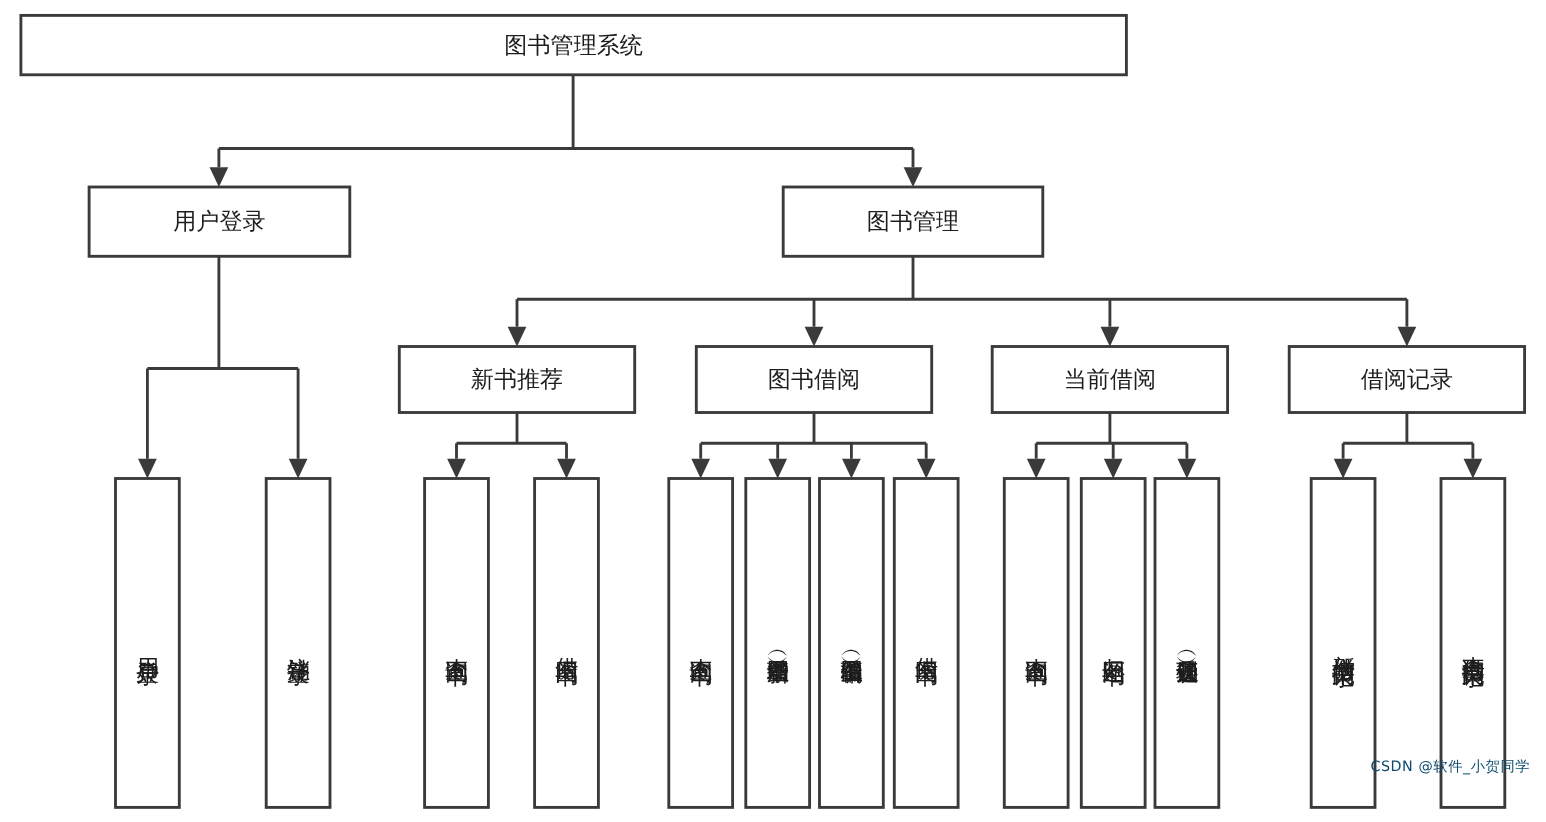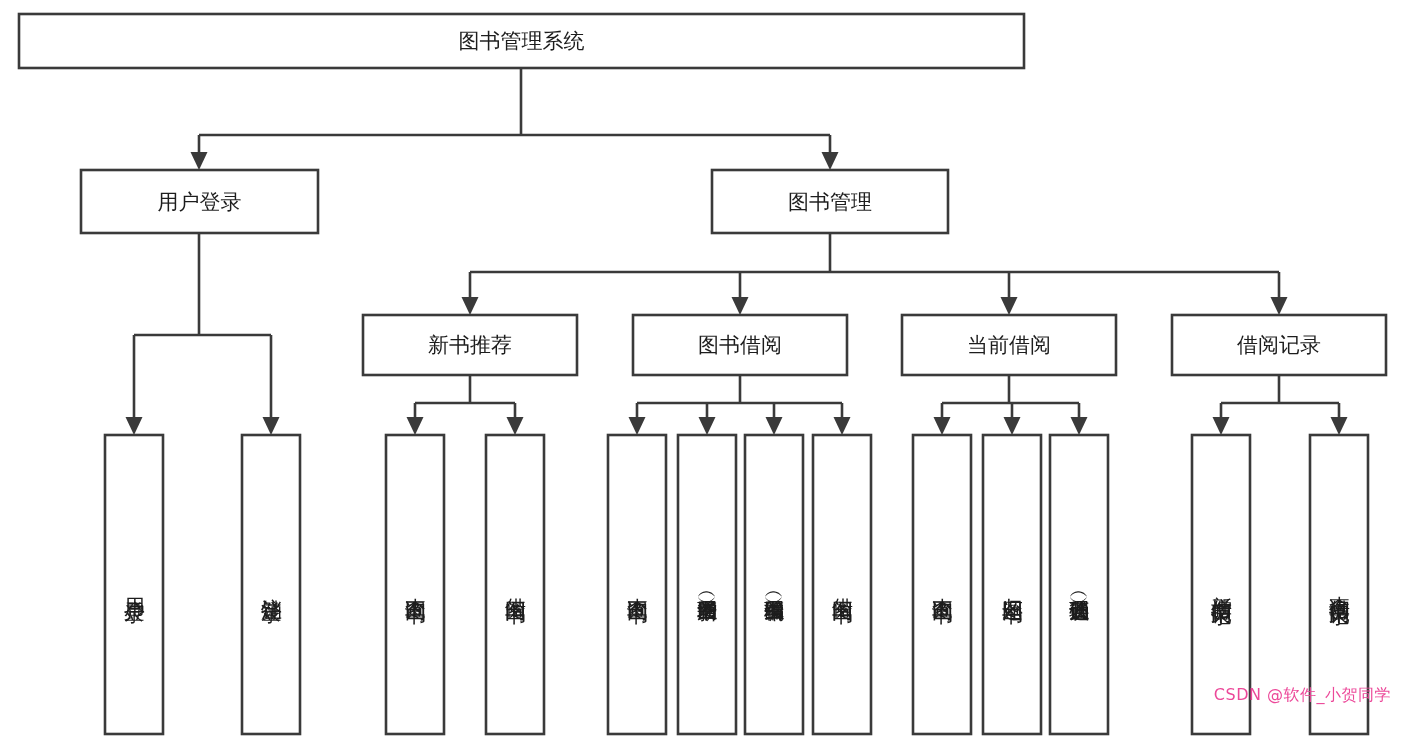--- a/index.html
+++ b/index.html
@@ -71,22 +71,22 @@
     letter-spacing: 2px;
     color: #1d1d1d;
     white-space: nowrap;
     text-align: center;
   }
   .watermark {
     position: absolute;
     right: 14px;
     bottom: 6px;
     font-family: "DejaVu Sans", "Liberation Sans", sans-serif;
-    font-size: 16px;
-    color: #ec4899;
+    font-size: 13px;
+    color: #0c4a6e;
     white-space: nowrap;
     letter-spacing: 0.5px;
   }
 </style>
 </head>
 <body>
 
 <div id="diagram-root">
 
   <svg class="diagram-canvas" viewBox="0 0 1405 747">

